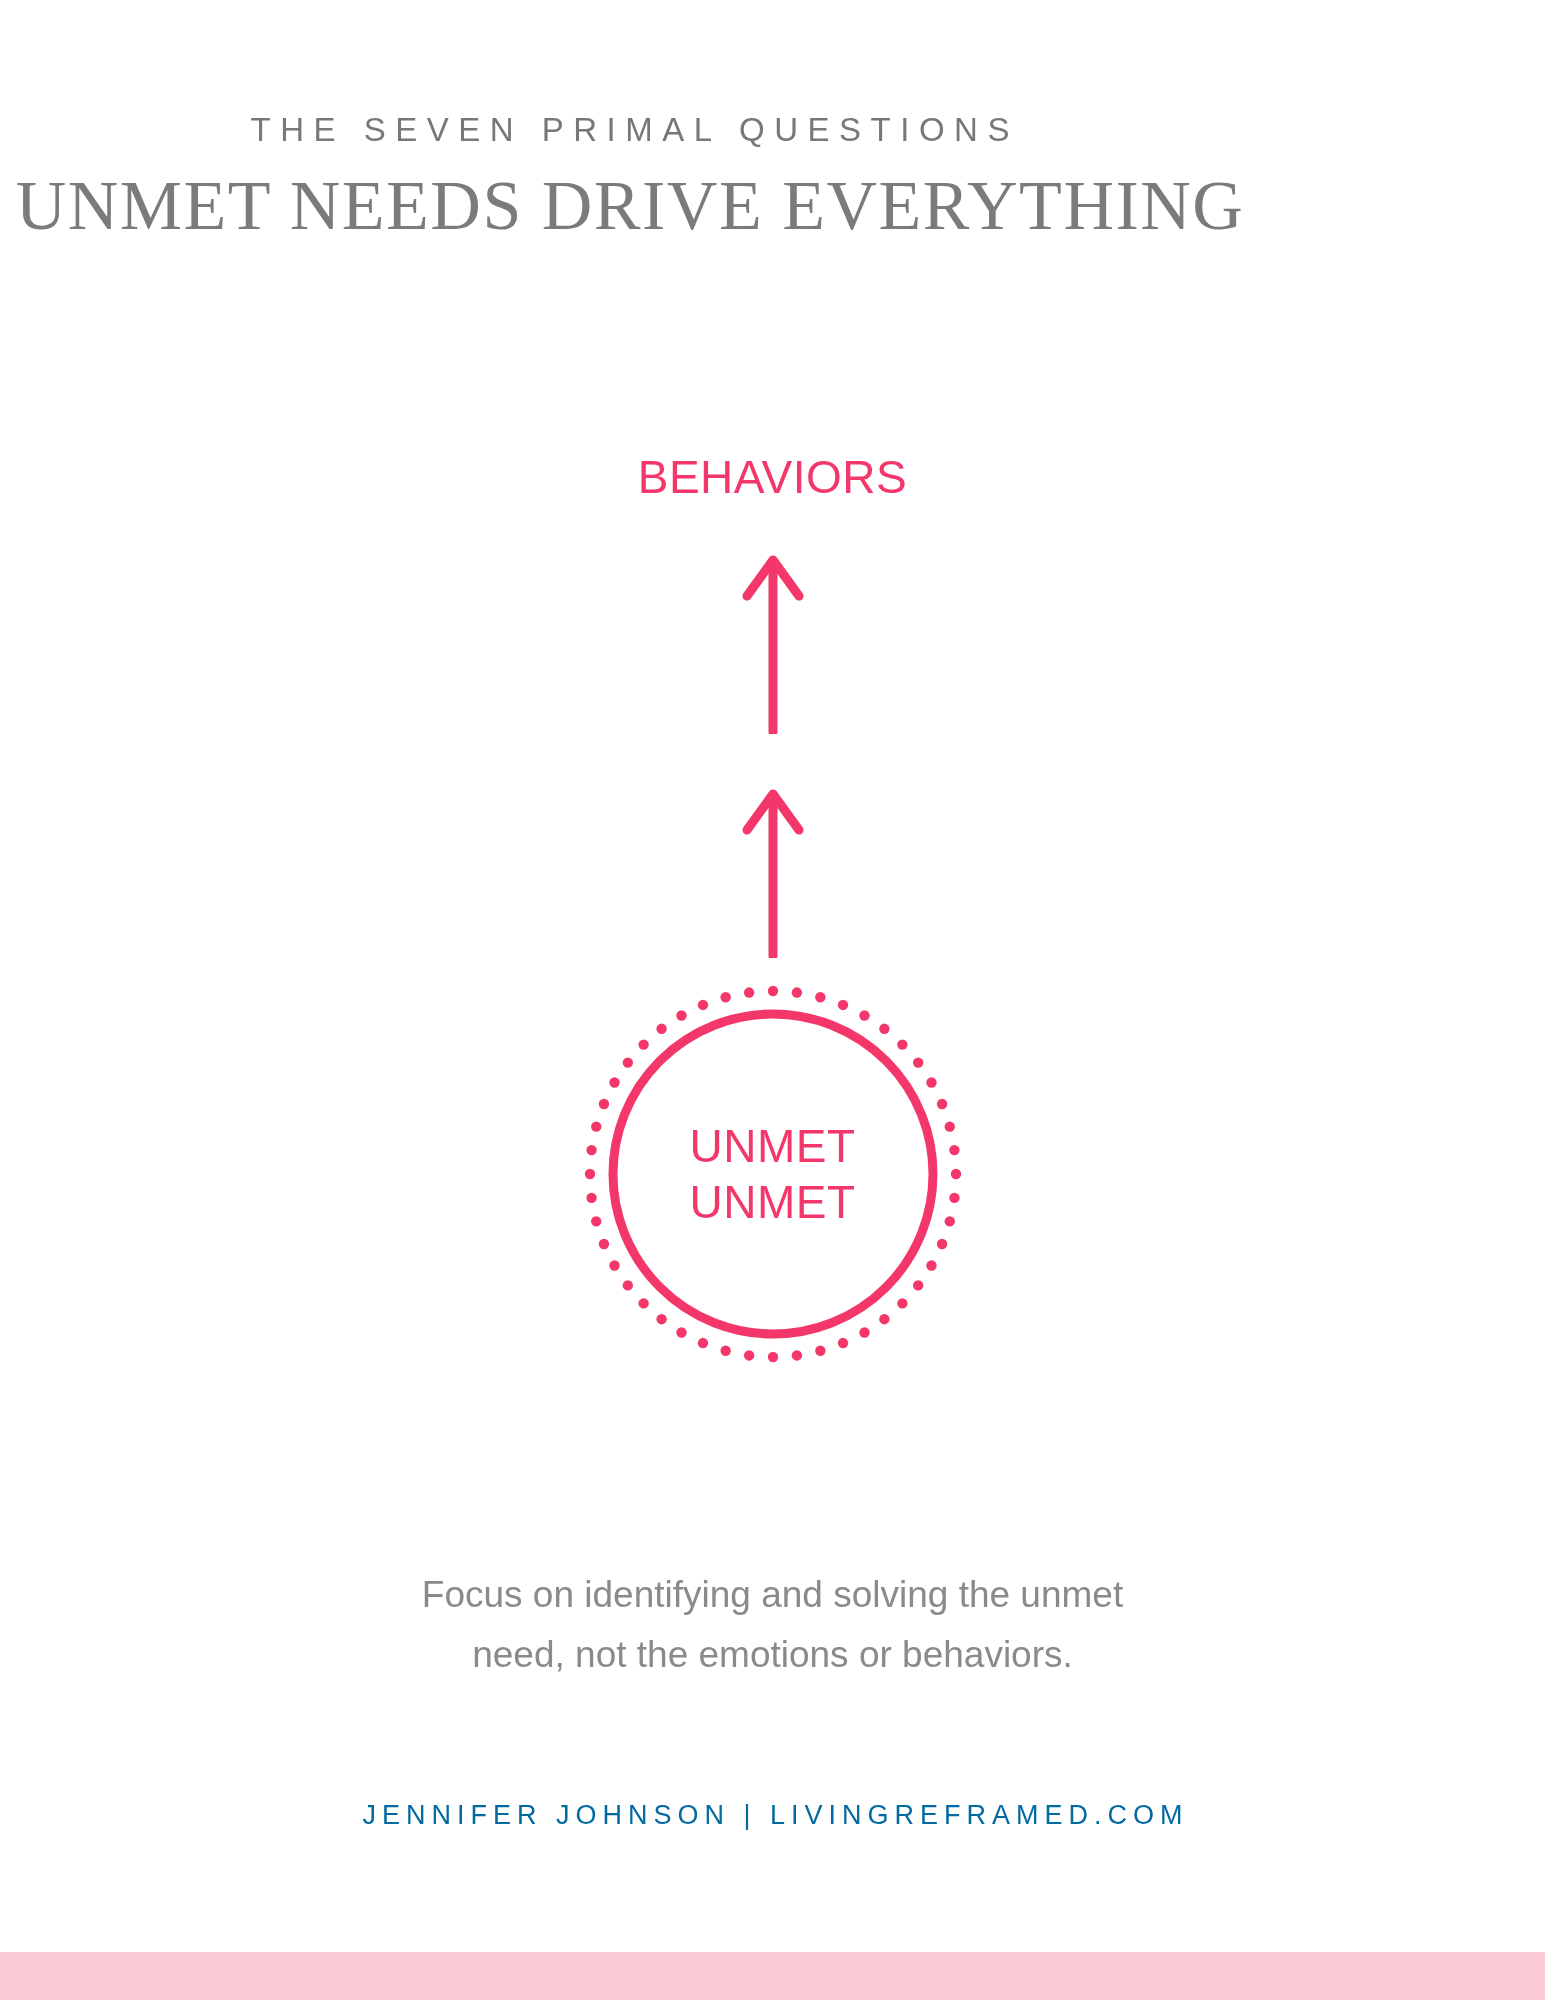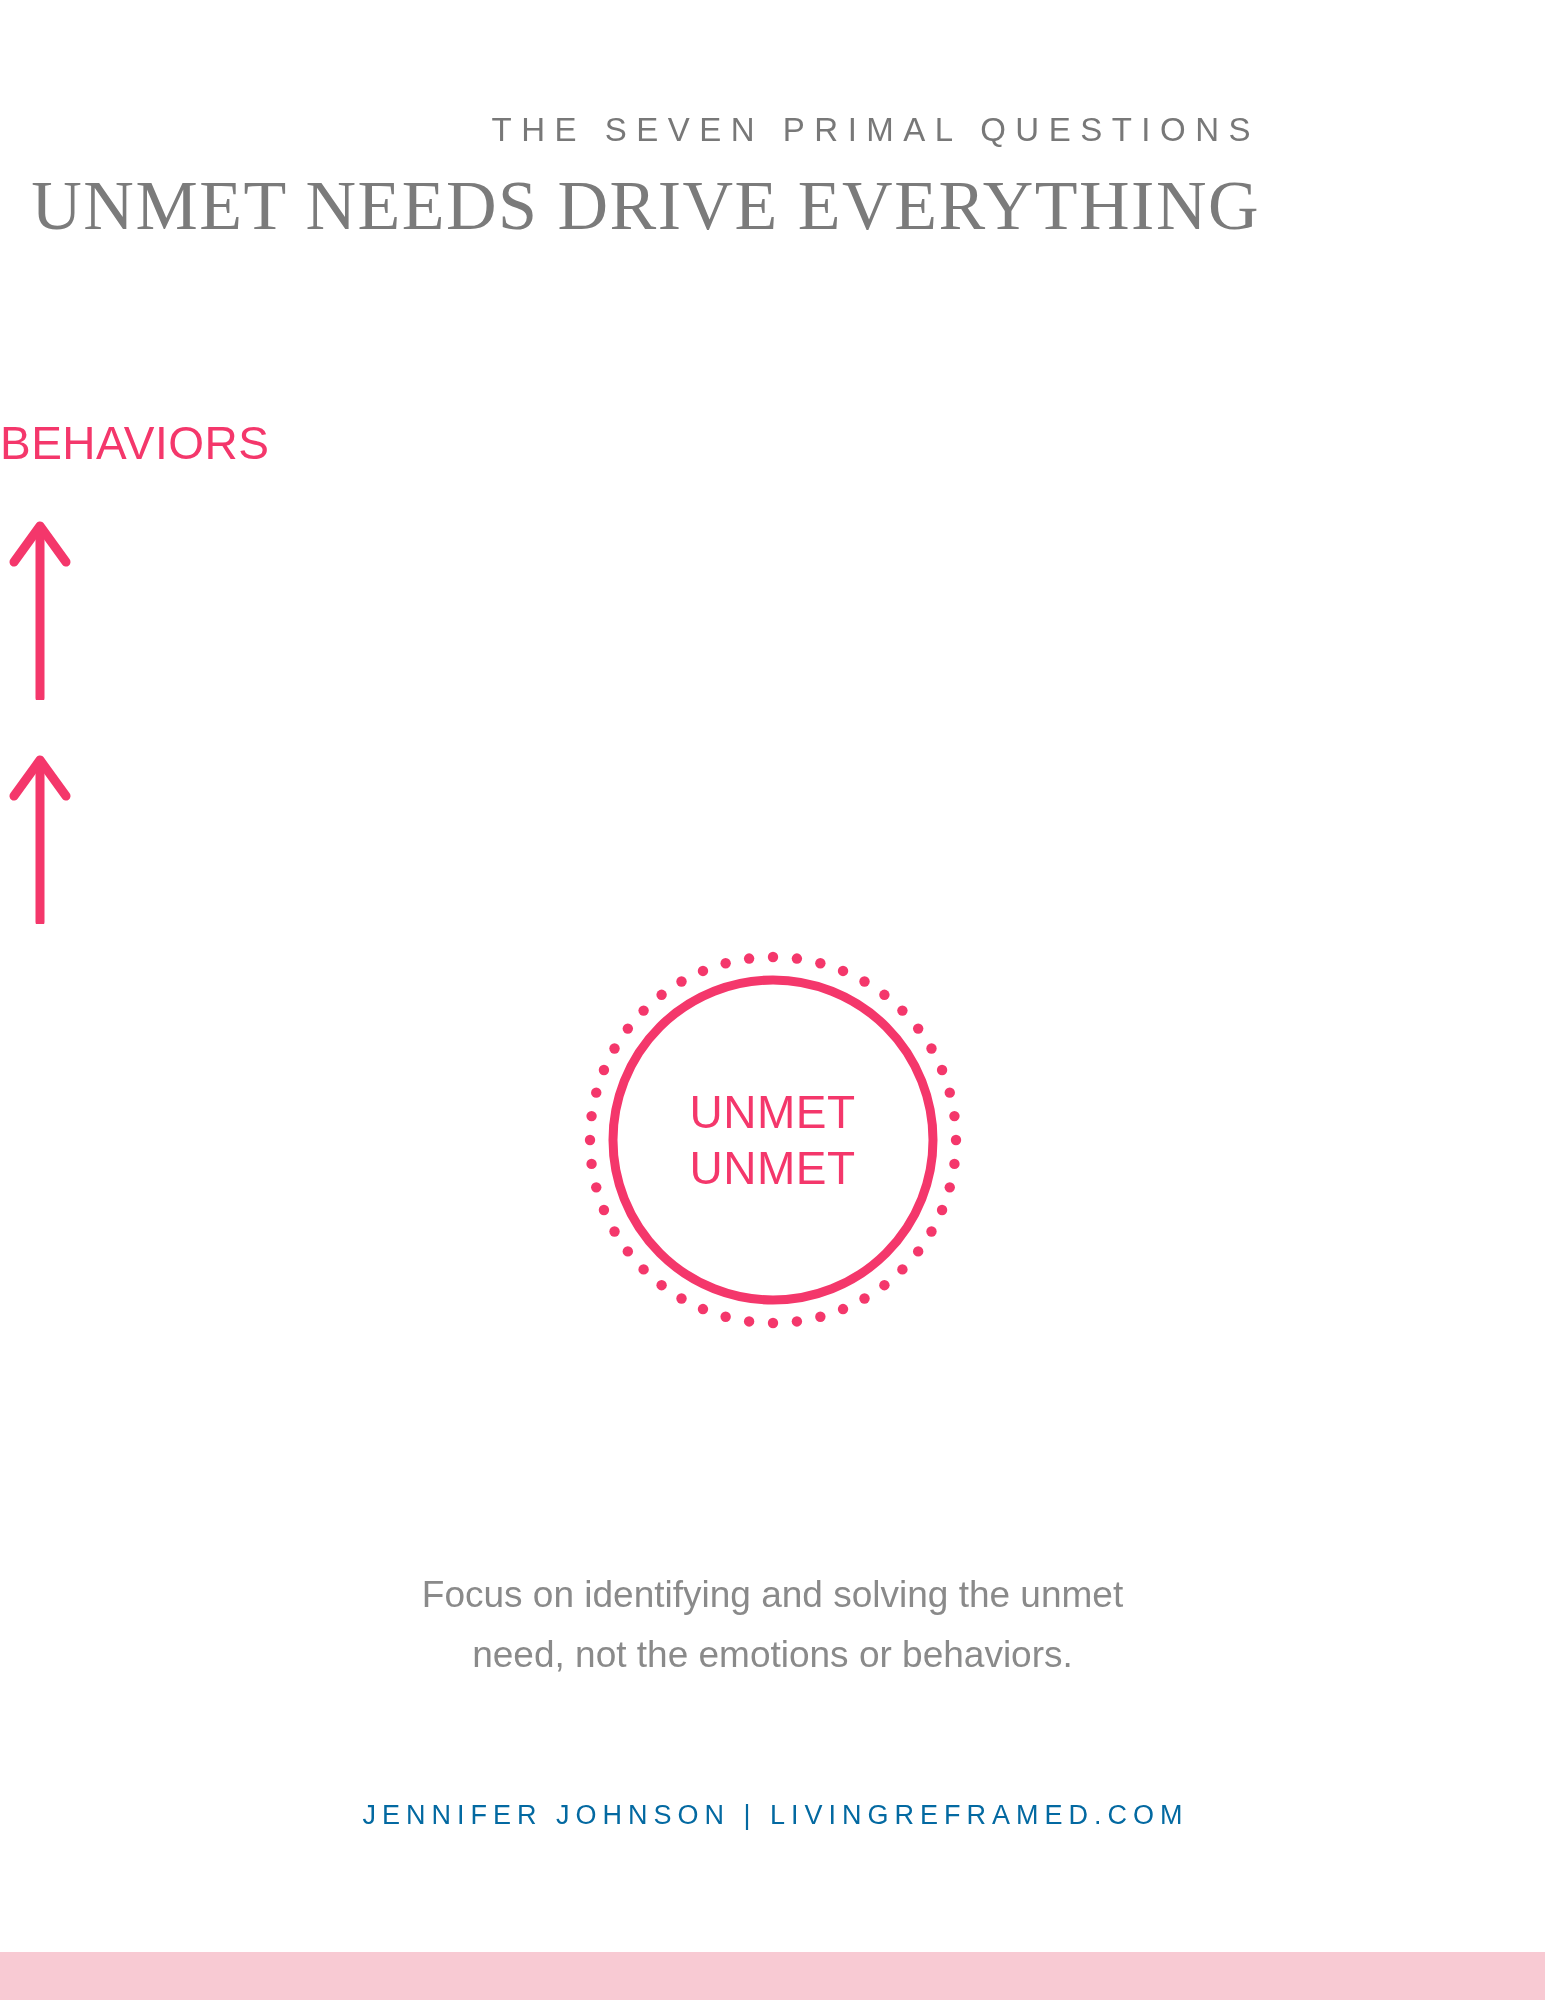--- a/index.html
+++ b/index.html
@@ -17,21 +17,21 @@
     background: #ffffff;
     overflow: hidden;
   }
 
   
   .header {
     position: absolute;
     top: 112px;
     left: 0;
     width: 1260px;
-    text-align: right;
+    text-align: center;
   }
   .eyebrow {
     font-family: "Liberation Sans", sans-serif;
     font-size: 33px;
     font-weight: 400;
     letter-spacing: 9.5px;
     color: #787878;
     line-height: 1.1;
     margin: 0;
     text-indent: 9.5px;
@@ -43,23 +43,24 @@
     letter-spacing: 1.5px;
     color: #7b7b7b;
     line-height: 1.15;
     margin: 18px 0 0 0;
     white-space: nowrap;
   }
 
   
   .flow {
     position: absolute;
-    top: 420px;
-    left: 0;
-    width: 1545px;
+    top: 454px;
+    left: 0;
+    width: 1545px;
+    text-align: center;
   }
   .flow-label {
     font-family: "Liberation Sans", sans-serif;
     font-weight: 400;
     color: #F4376B;
     line-height: 1;
     margin: 0;
     white-space: nowrap;
   }
   .label-behaviors {

